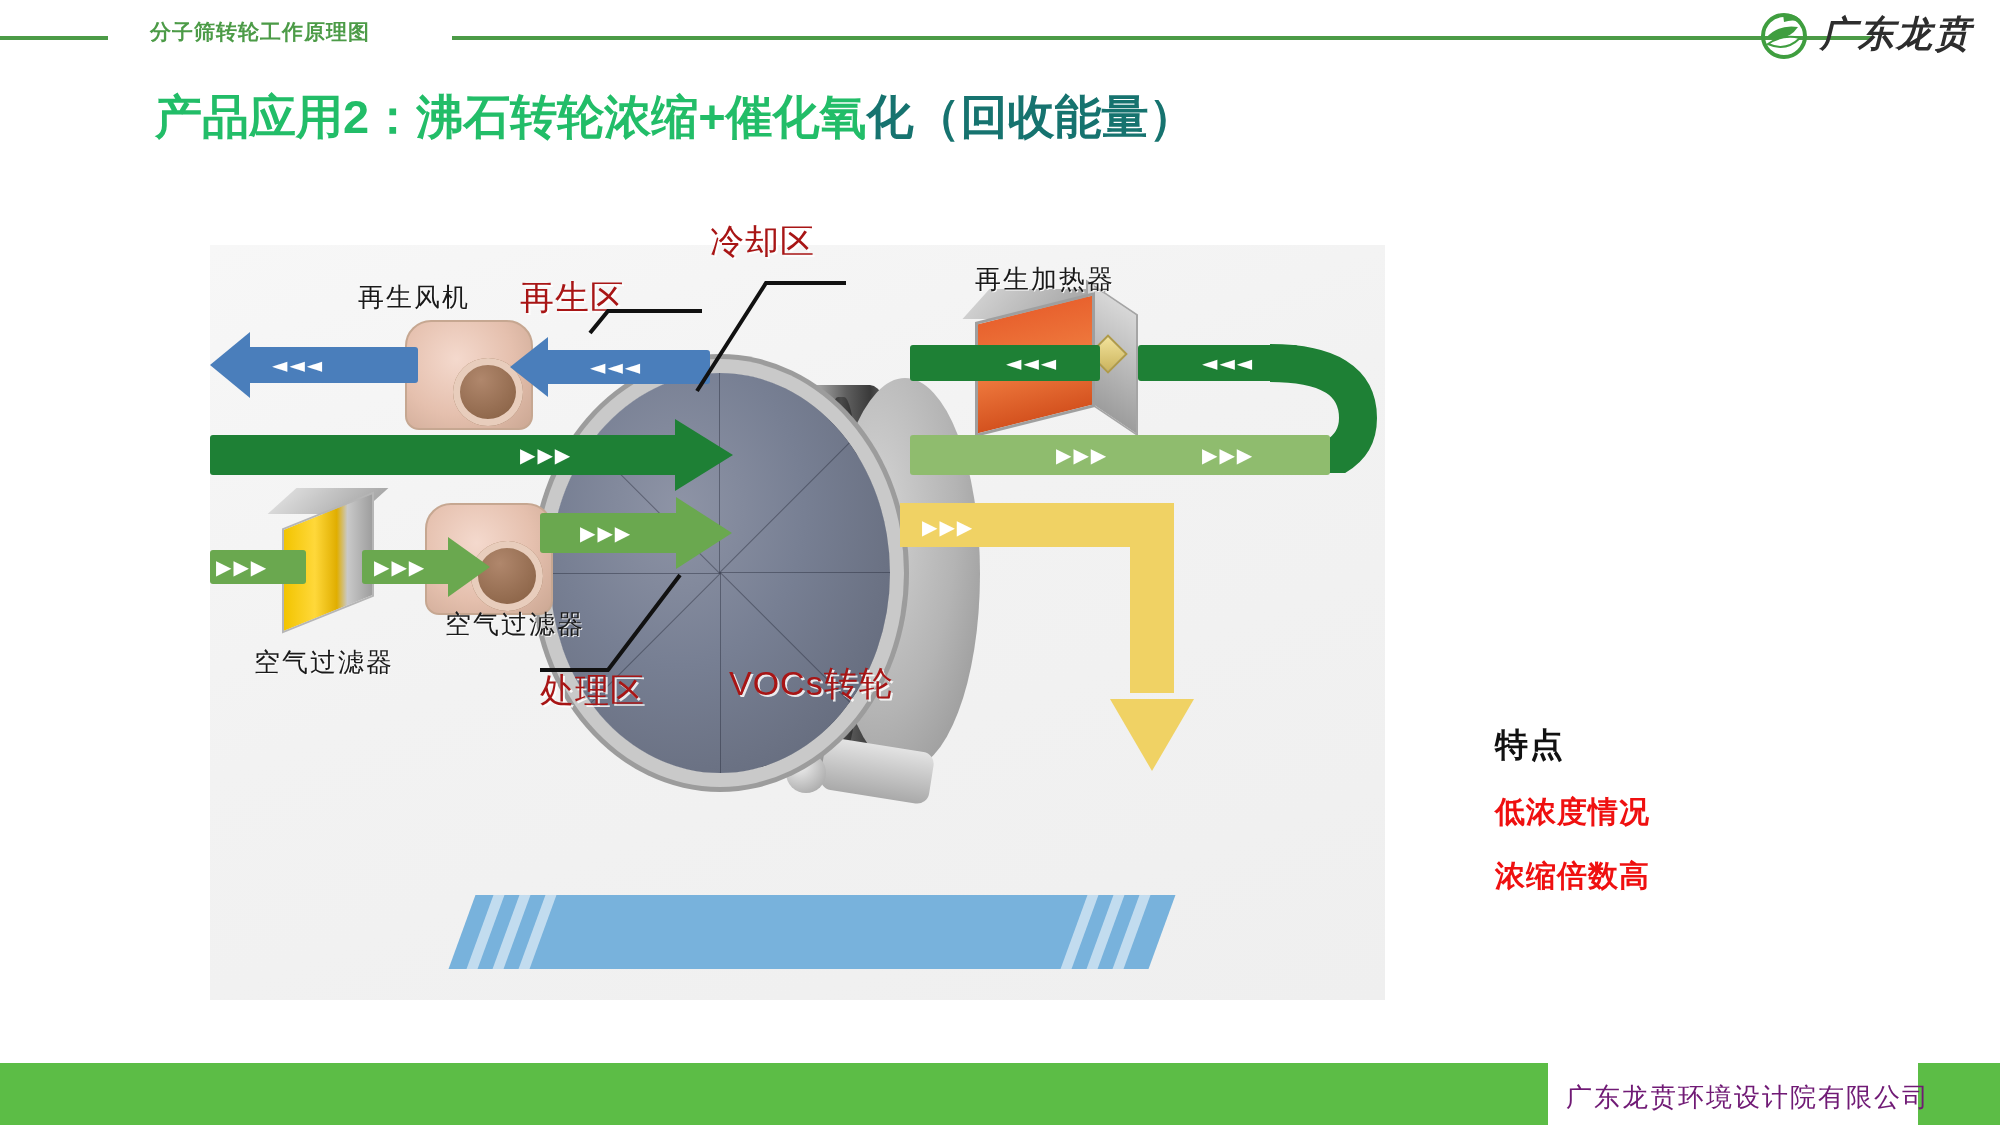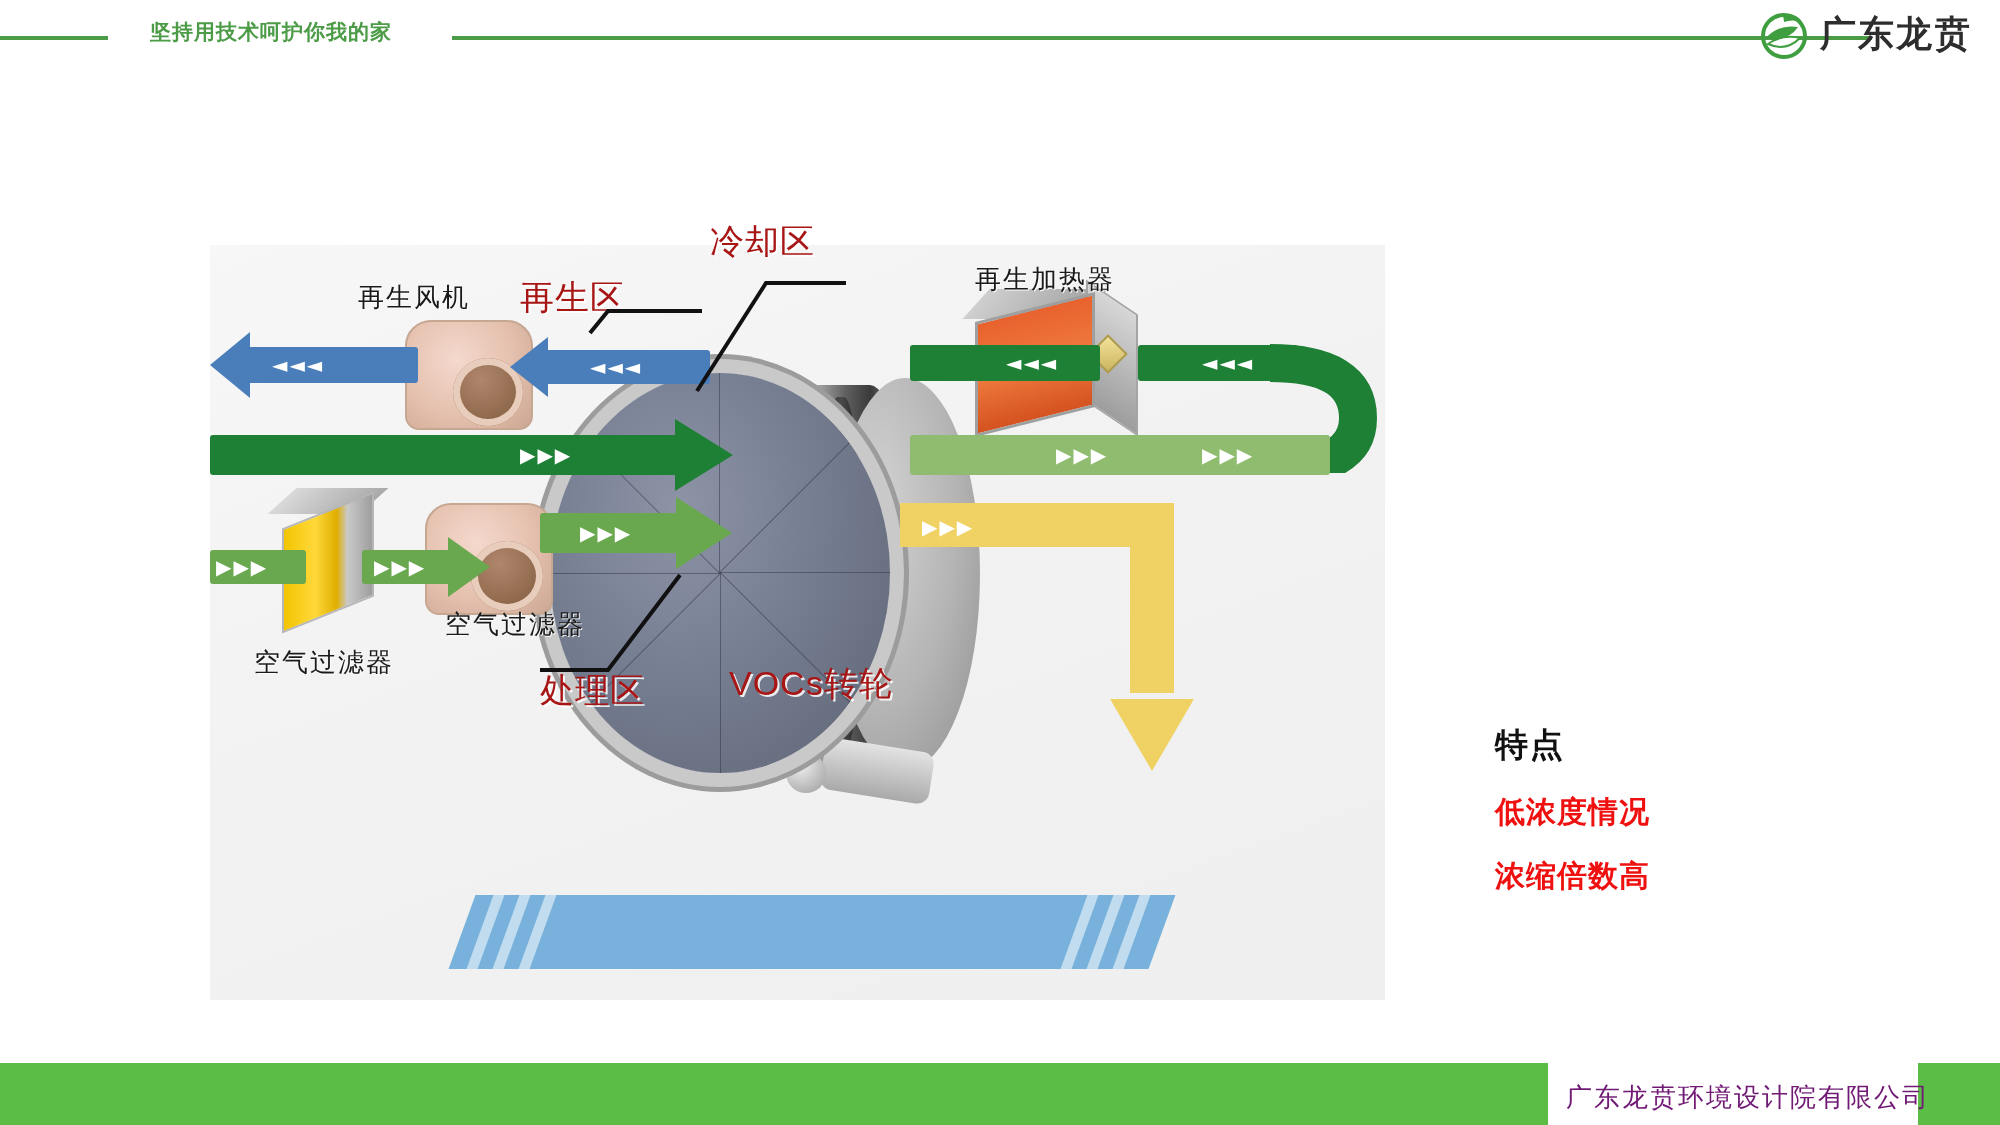--- a/index.html
+++ b/index.html
@@ -17,21 +17,21 @@
   }
   .hdr-rule.left  { left: 0px;    width: 108px; }
   .hdr-rule.right { left: 452px;  width: 1420px; }
   .hdr-tag {
     position: absolute; left: 150px; top: 18px;
     font-size: 21px; font-weight: 600; color: #4c9b47;
     letter-spacing: 1px; white-space: nowrap;
   }
   .logo-wrap {
     position: absolute; right: 28px; top: 8px;
-    display: flex; align-items: center; gap: 10px;
+    display: flex; align-items: center; gap: 10px; font-style: italic;
   }
   .logo-mark { width: 52px; height: 52px; position: relative; }
   .logo-text {
     font-size: 36px; font-weight: 800; color: #2d2d2d;
     letter-spacing: 2px; line-height: 1;
   }
 
   
   .title {
     position: absolute; left: 155px; top: 86px;
@@ -240,34 +240,37 @@
     white-space: nowrap; font-weight: 400;
   }
 </style>
 </head>
 <body>
 
 <div id="slide">
 
   <div class="hdr-rule left"></div>
   <div class="hdr-rule right"></div>
-  <div class="hdr-tag">坚持用技术呵护你我的家</div>
+  <div class="hdr-tag">分子筛转轮工作原理图</div>
 
   <div class="logo-wrap">
     <span class="logo-mark">
       <svg width="52" height="52" viewBox="0 0 52 52">
         <circle cx="26" cy="28" r="21" fill="none" stroke="#3f9e3f" stroke-width="4"></circle>
         <path d="M8 30 Q20 16 40 19 Q30 34 8 30 Z" fill="#3f9e3f"></path>
         <path d="M10 36 Q24 26 42 30 Q28 44 10 36 Z" fill="#ffffff" stroke="#3f9e3f" stroke-width="2"></path>
         <path d="M25 6 Q39 5 44 14 Q34 11 26 14 Z" fill="#3f9e3f"></path>
       </svg>
     </span>
     <span class="logo-text">广东龙贲</span>
   </div>
 
+  <div class="title">
+    <span class="g">产品应用2：沸石转轮浓缩+催化氧</span><span class="t">化（回收能量）</span>
+  </div>
 
   <div id="diagram">
 
     <div class="rotor-body"></div>
     <div class="rotor-front-rim"></div>
     <div class="rotor-belt"></div>
     <div class="belt-tri" style="top:245px;border-top:13px solid #111;"></div>
     <div class="belt-tri" style="top:300px;border-top:11px solid #8a8a8a;"></div>
     <div class="belt-tri" style="top:345px;border-top:11px solid #cfcfcf;"></div>
     <div class="motor-belt"></div>

